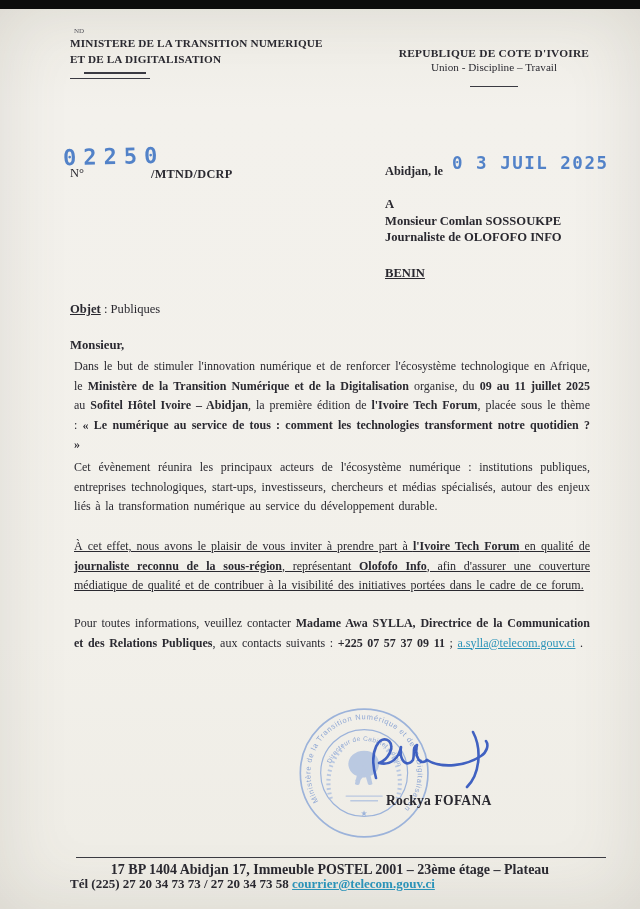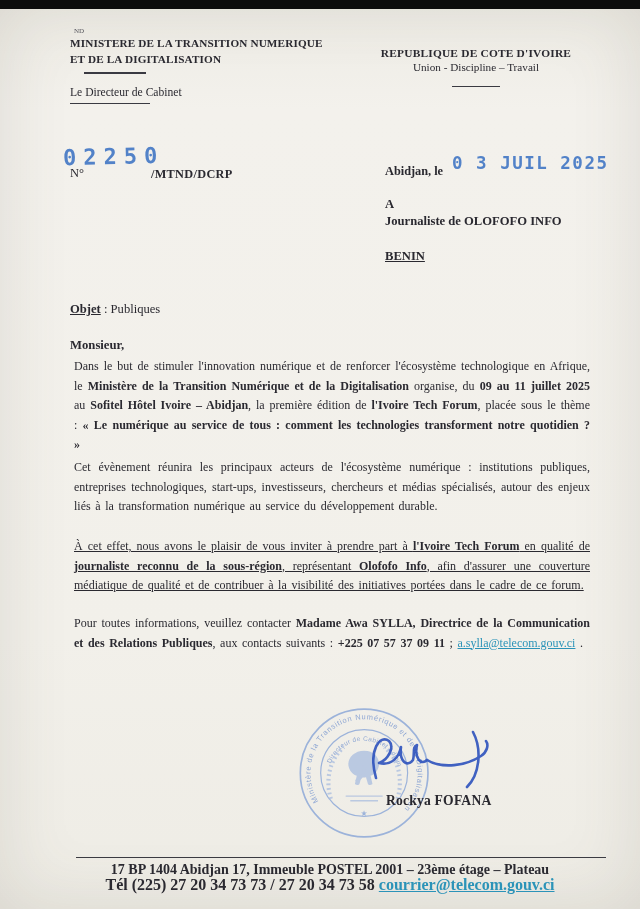--- a/index.html
+++ b/index.html
@@ -15,21 +15,21 @@
   .b{font-weight:bold;}
   .u{text-decoration:underline;}
   .link{color:#2b93b8;text-decoration:underline;}
   
   .lh-left{top:27px;left:70px;width:305px;}
   .nd{font-size:7px;color:#55545c;margin-left:4px;}
   .ministry{font-weight:bold;font-size:11.2px;line-height:16px;letter-spacing:.15px;}
   .rule1{width:62px;border-top:2px solid #3a3a42;margin:5px 0 0 14px;}
   .office{font-size:11.6px;margin-top:12px;}
   .rule2{width:80px;border-top:1.6px solid #3a3a42;margin:4px 0 0 0;}
-  .lh-right{top:47px;left:360px;width:232px;text-align:center;}
+  .lh-right{top:47px;left:378px;width:232px;text-align:center;}
   .republic{font-weight:bold;font-size:11.4px;letter-spacing:.2px;}
   .motto{font-size:11.2px;margin-top:2px;}
   .rule3{width:48px;border-top:1.6px solid #3a3a42;margin:13px auto 0 auto;}
   
   .refprefix{top:166px;left:70px;font-size:12.5px;}
   .stampnum{
     top:144px;left:63px;font-family:"DejaVu Sans Mono","DejaVu Sans",monospace;
     font-weight:bold;font-size:22px;letter-spacing:7px;color:#4579c6;opacity:.92;
     transform:rotate(-1.5deg);
   }
@@ -47,51 +47,51 @@
   .salutation{top:338px;left:70px;font-size:12.7px;font-weight:bold;}
   .para{left:62px;width:516px;text-align:justify;font-size:12px;line-height:19.6px;word-spacing:1.6px;margin-left:12px;}
   .p1{top:357px;} .p2{top:458px;} .p3{top:537px;text-decoration:underline;} .p4{top:614px;} .pclose{top:677px;text-align:left;}
   
   .stamp-wrap{top:699px;left:292px;width:148px;height:148px;}
   .sig-wrap{top:716px;left:356px;width:150px;height:92px;}
   .signatory{top:793px;left:386px;font-size:13.6px;font-weight:bold;letter-spacing:.2px;}
   
   .footrule{top:857px;left:76px;width:530px;border-top:1.6px solid #3b3b42;}
   .foot1{top:862px;left:70px;width:520px;text-align:center;font-size:14px;font-weight:bold;}
-  .foot2{top:876px;left:70px;width:520px;text-align:center;font-size:16px;font-weight:bold;}
+  .foot2{top:876px;left:70px;width:520px;text-align:left;font-size:13px;font-weight:bold;}
 </style>
 </head>
 <body>
 
 <div class="page">
   <div class="topbar"></div>
 
   <div class="abs lh-left">
     <div class="nd">ND</div>
     <div class="ministry">MINISTERE DE LA TRANSITION NUMERIQUE</div>
     <div class="ministry">ET DE LA DIGITALISATION</div>
     <div class="rule1"></div>
-    <div class="office">Le Directeur de Cabinet</div>
     <div class="rule2"></div>
   </div>
 
   <div class="abs lh-right">
     <div class="republic">REPUBLIQUE DE COTE D'IVOIRE</div>
     <div class="motto">Union - Discipline – Travail</div>
     <div class="rule3"></div>
   </div>
 
   <span class="abs refprefix">N°</span>
   <span class="abs stampnum">02250</span>
   <span class="abs refsuffix">/MTND/DCRP</span>
   <span class="abs place">Abidjan, le</span>
   <span class="abs stampdate">0 3 JUIL 2025</span>
 
   <div class="abs recipient">
     <div>A</div>
+    <div>Monsieur Comlan SOSSOUKPE</div>
     <div>Journaliste de OLOFOFO INFO</div>
     <div class="country">BENIN</div>
   </div>
 
   <div class="abs subject"><span class="b u">Objet</span><span> : Publiques</span></div>
   <div class="abs salutation">Monsieur,</div>
 
   <div class="abs para p1"><span>Dans le but de stimuler l'innovation numérique et de renforcer l'écosystème technologique en Afrique, le </span><span class="b">Ministère de la Transition Numérique et de la Digitalisation</span><span> organise, du </span><span class="b">09 au 11 juillet 2025</span><span> au </span><span class="b">Sofitel Hôtel Ivoire – Abidjan</span><span>, la première édition de </span><span class="b">l'Ivoire Tech Forum</span><span>, placée sous le thème : </span><span class="b">« Le numérique au service de tous : comment les technologies transforment notre quotidien ? »</span></div>
   <div class="abs para p2"><span>Cet évènement réunira les principaux acteurs de l'écosystème numérique : institutions publiques, entreprises technologiques, start-ups, investisseurs, chercheurs et médias spécialisés, autour des enjeux liés à la transformation numérique au service du développement durable.</span></div>
   <div class="abs para p3"><span>À cet effet, nous avons le plaisir de vous inviter à prendre part à </span><span class="b">l'Ivoire Tech Forum</span><span> en qualité de </span><span class="b">journaliste reconnu de la sous-région</span><span>, représentant </span><span class="b">Olofofo Info</span><span>, afin d'assurer une couverture médiatique de qualité et de contribuer à la visibilité des initiatives portées dans le cadre de ce forum.</span></div>

